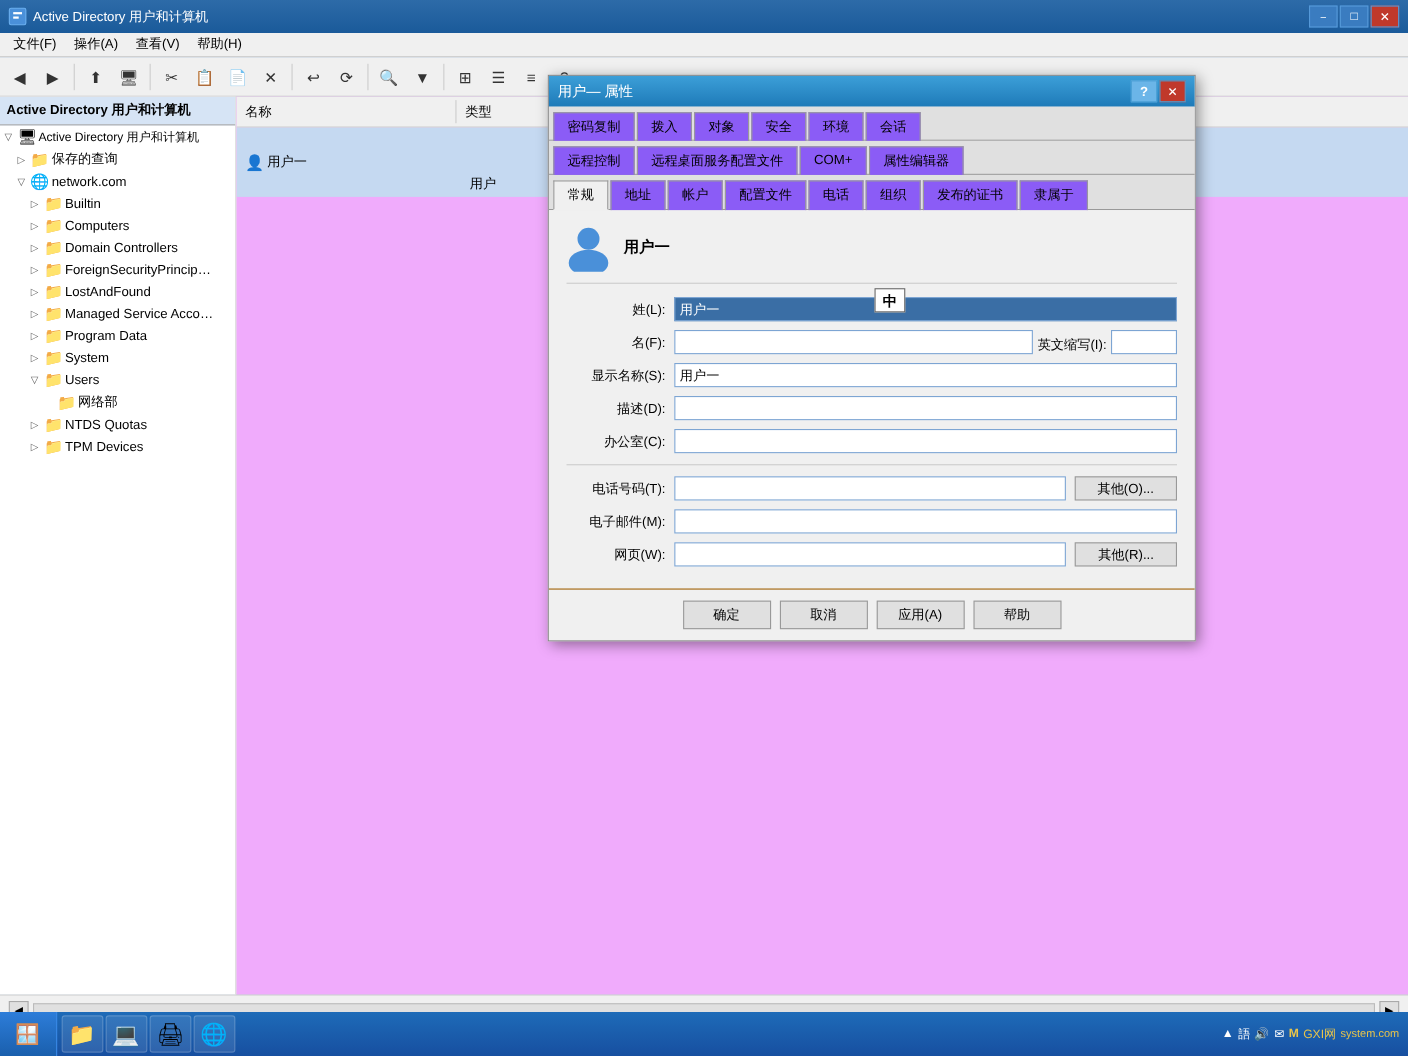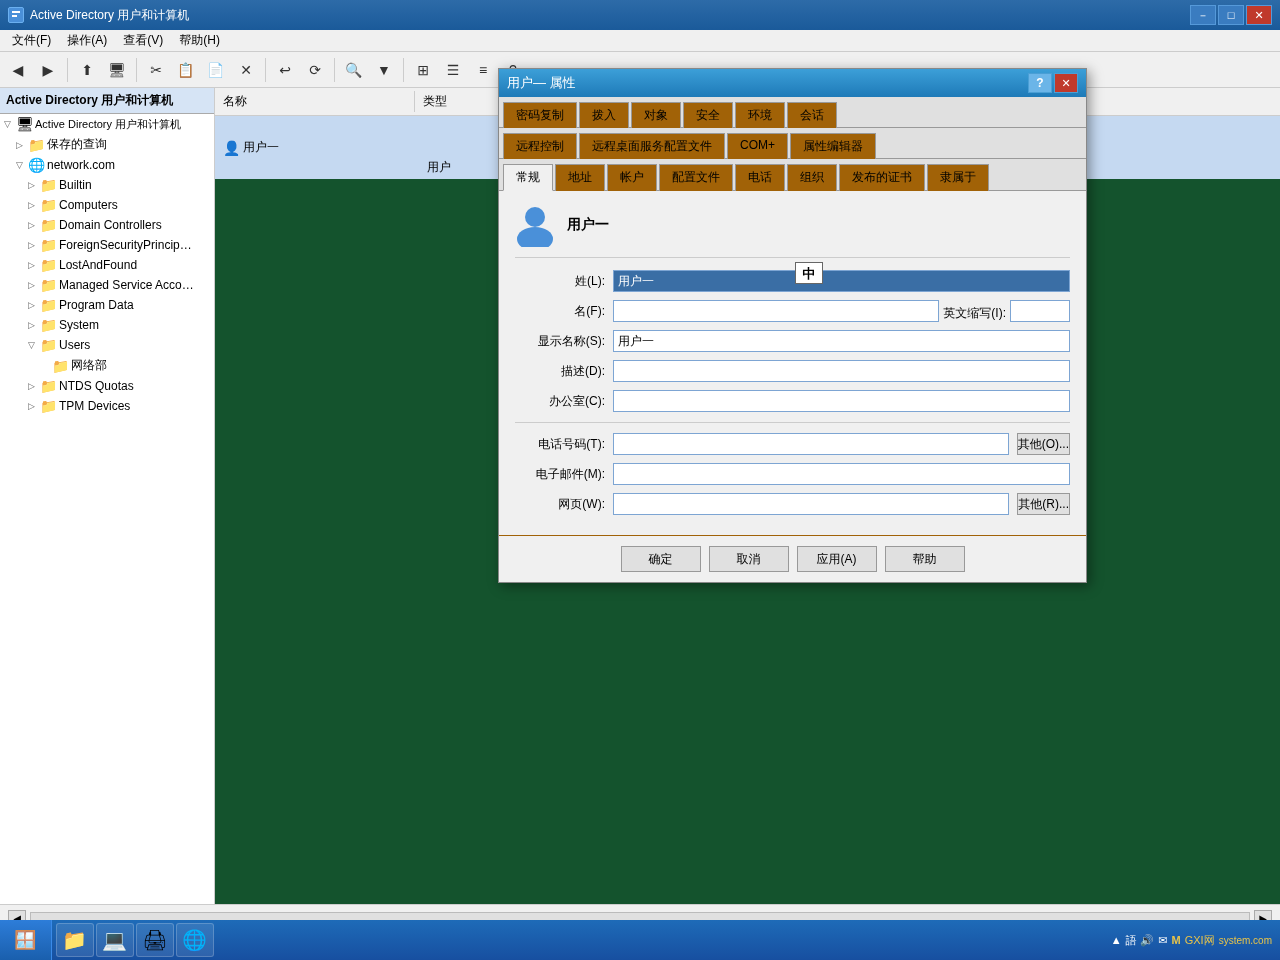--- a/index.html
+++ b/index.html
@@ -141,21 +141,21 @@
     }
     .folder-icon { color: #e8c44a; }
     .tree-label { font-size: 12px; }
     .indent-1 { padding-left: 16px; }
     .indent-2 { padding-left: 28px; }
     .indent-3 { padding-left: 40px; }
 
     
     .right-panel {
       flex: 1;
-      background: #14532d;
+      background: #f0abfc;
       overflow: hidden;
     }
     .list-header {
       display: flex;
       background: #f0f0f0;
       border-bottom: 1px solid #ccc;
       padding: 3px 0;
     }
     .list-col {
       padding: 2px 8px;
@@ -294,21 +294,21 @@
     .tab-row {
       display: flex;
       padding: 4px 4px 0 4px;
       gap: 2px;
       background: #e0e0e0;
       border-bottom: 1px solid #999;
     }
     .tab {
       padding: 4px 12px;
       font-size: 12px;
-      background: #a16207;
+      background: #8b5cf6;
       border: 1px solid #999;
       border-bottom: none;
       cursor: pointer;
       color: #000;
       position: relative;
       bottom: -1px;
     }
     .tab.active {
       background: #f0f0f0;
       border-bottom: 1px solid #f0f0f0;
@@ -402,21 +402,21 @@
 
     
     .form-row-btn {
       display: flex;
       align-items: center;
       margin-bottom: 8px;
       gap: 8px;
     }
     .form-btn {
       height: 22px;
-      padding: 0 0;
+      padding: 0 20px;
       background: #e0e0e0;
       border: 1px solid #999;
       font-size: 12px;
       cursor: pointer;
       white-space: nowrap;
     }
 
     
     .dialog-footer {
       display: flex;

